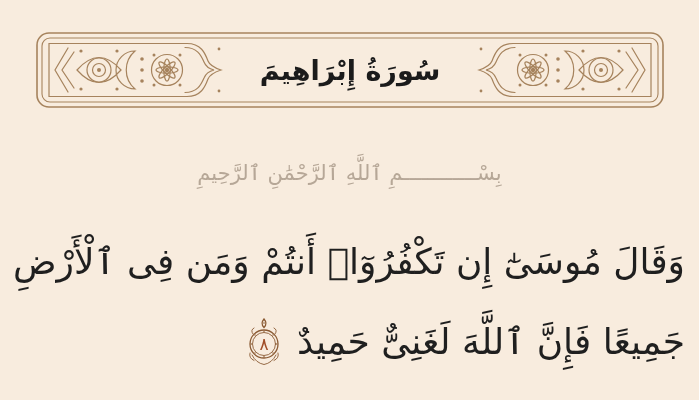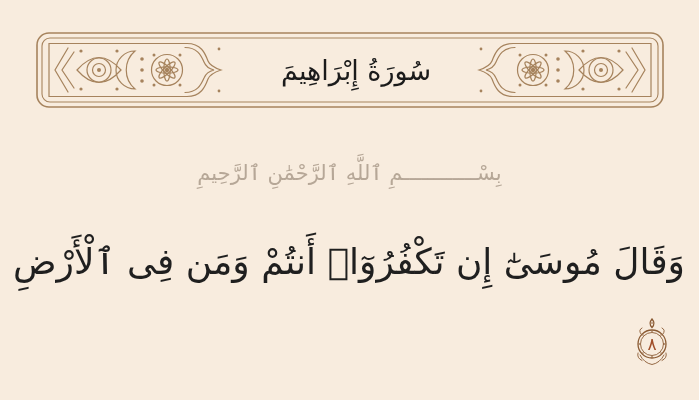--- a/index.html
+++ b/index.html
@@ -7,23 +7,23 @@
     width:699px;height:400px;overflow:hidden;position:relative;
     background:#f8ecde;
     font-family:"DejaVu Sans", sans-serif;
   }
   
   .header-band{
     position:absolute;left:35px;top:31px;width:630px;height:78px;
   }
   .header-band svg{position:absolute;inset:0;}
   .surah-title{
-    position:absolute;left:6px;top:0;width:100%;height:100%;
+    position:absolute;left:0;top:0;width:100%;height:100%;
     display:flex;align-items:center;justify-content:center;
-    font-size:27px;color:#1b1b1b;font-weight:normal;
+    font-size:27px;color:#1b1b1b;font-weight:bold;
     letter-spacing:0;
   }
   
   .bismillah{
     position:absolute;left:0;top:143px;width:100%;height:60px;
     display:flex;align-items:center;justify-content:center;
     font-size:21px;color:#b6a797;
   }
   
   .verse-block{
@@ -89,20 +89,21 @@
     <use href="#side-orn" transform="translate(630 0) scale(-1 1)"></use>
   </svg>
   <div class="surah-title">سُورَةُ إِبْرَاهِيمَ</div>
 </div>
 
 <div class="bismillah">بِسْــــــــــــمِ ٱللَّهِ ٱلرَّحْمَٰنِ ٱلرَّحِيمِ</div>
 
 <div class="verse-block">
   <div class="verse-line">وَقَالَ مُوسَىٰٓ إِن تَكْفُرُوٓا۟ أَنتُمْ وَمَن فِى ٱلْأَرْضِ</div>
   <div class="verse-line">
+    <span>جَمِيعًا فَإِنَّ ٱللَّهَ لَغَنِىٌّ حَمِيدٌ</span>
     <svg class="ayah-marker" viewBox="0 0 42 50">
       <g stroke="#8a5a33" fill="none" stroke-width="1.3" stroke-linecap="round">
 
         <path d="M21,2 C18.5,5 18.5,8 21,10.5 C23.5,8 23.5,5 21,2 Z"></path>
         <circle cx="21" cy="6" r="0.8" fill="#8a5a33" stroke="none"></circle>
 
         <circle cx="21" cy="27" r="14"></circle>
         <circle cx="21" cy="27" r="11.5" stroke-width="0.9"></circle>
 
         <path d="M10,17 Q7,13 11,11" stroke-width="0.9"></path>

